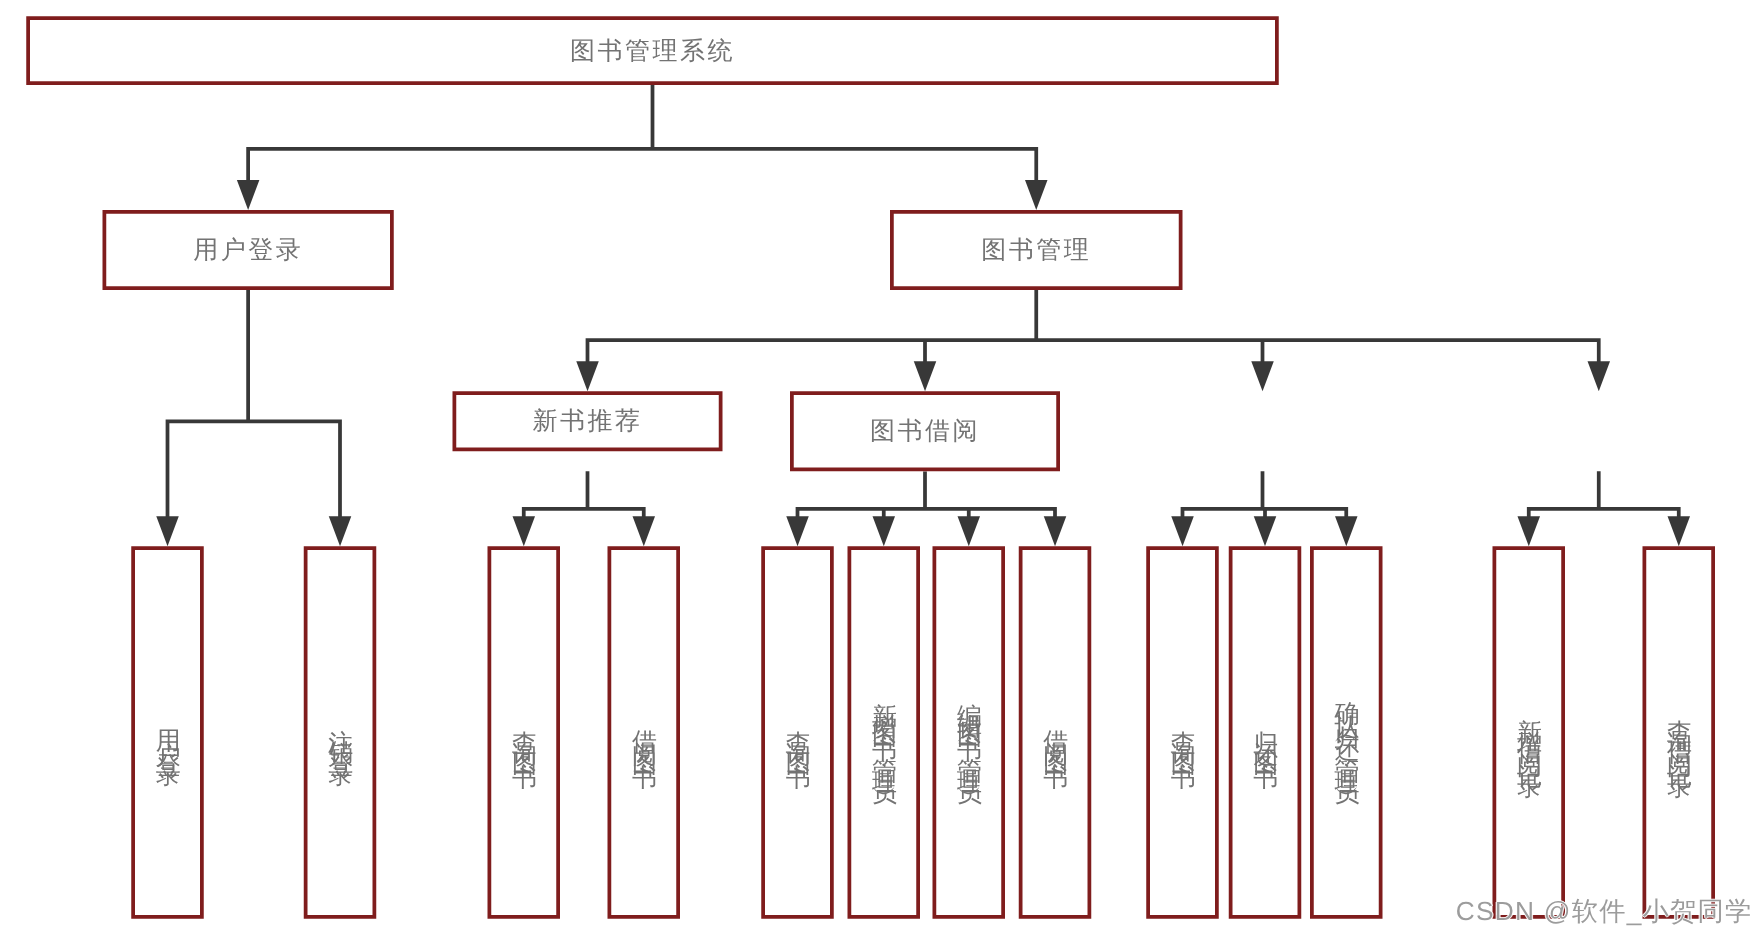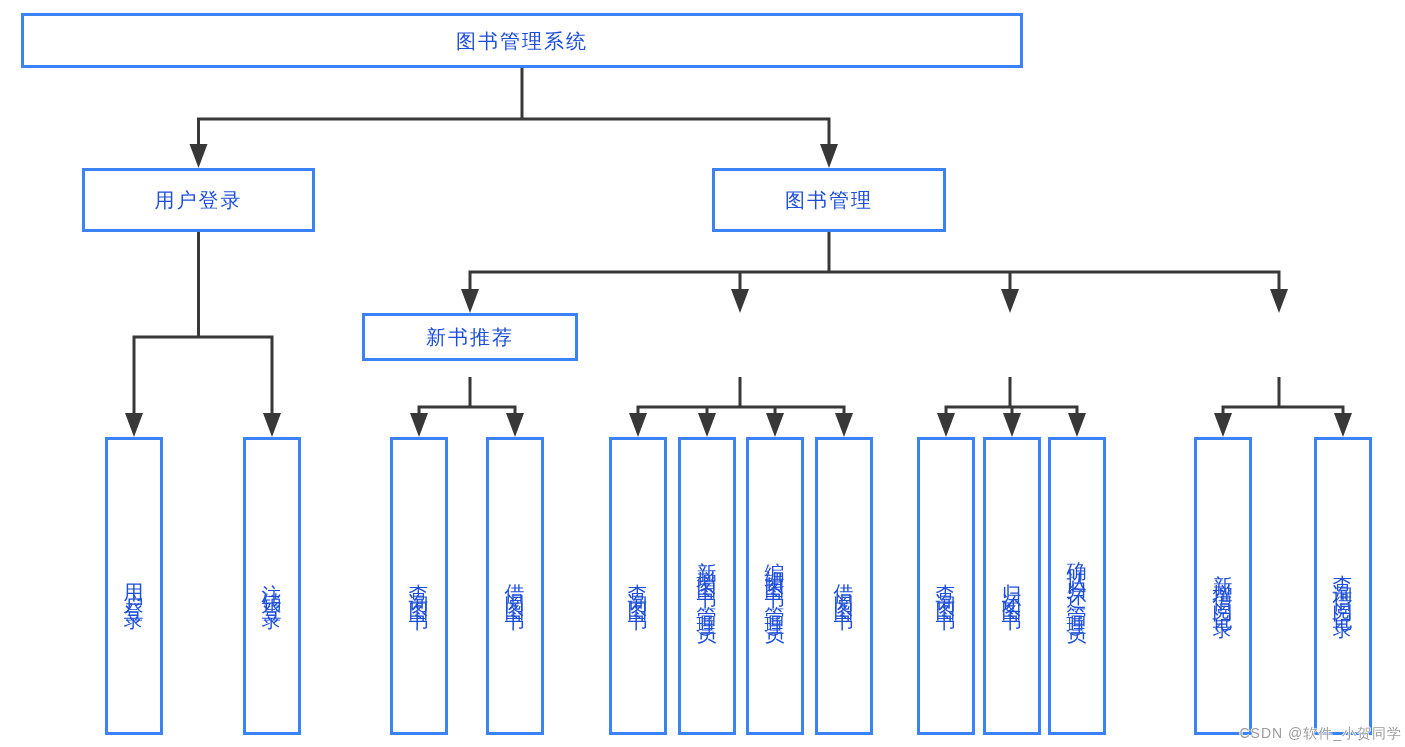--- a/index.html
+++ b/index.html
@@ -7,32 +7,32 @@
   body {
     font-family: "Liberation Sans", "DejaVu Sans", sans-serif;
     width: 1405px; height: 747px; overflow: hidden;
   }
   .canvas {
     position: relative; width: 1405px; height: 747px; background: #ffffff;
   }
   svg.wires { position: absolute; left: 0; top: 0; z-index: 1; }
   .node {
     position: absolute; z-index: 2;
-    background: #ffffff; border: 3px solid #3b82f6;
+    background: #ffffff; border: 3px solid #7f1d1d;
     display: flex; align-items: center; justify-content: center;
-    color: #1d4ed8; font-size: 20px; letter-spacing: 2px;
+    color: #737373; font-size: 20px; letter-spacing: 2px;
     line-height: 1.2; text-align: left;
   }
   .node.v {
     writing-mode: vertical-rl; text-orientation: mixed;
     letter-spacing: 9px; font-size: 20px; padding: 6px 0;
   }
   .watermark {
     position: absolute; right: 3px; bottom: 4px; z-index: 5;
-    color: #9c9c9c; font-size: 14px; letter-spacing: 1px;
+    color: #9c9c9c; font-size: 21px; letter-spacing: 1px;
     text-shadow: 0 1px 0 rgba(255,255,255,.85), 0 -1px 0 rgba(255,255,255,.85),
                  1px 0 0 rgba(255,255,255,.85), -1px 0 0 rgba(255,255,255,.85);
     white-space: nowrap;
   }
 </style>
 </head>
 <body>
 
 <div class="canvas">
 
@@ -76,20 +76,23 @@
   <div class="node" style="left:82px; top:168px; width:233px; height:64px">
     <span>用户登录</span>
   </div>
   <div class="node" style="left:712px; top:168px; width:234px; height:64px">
     <span>图书管理</span>
   </div>
 
   <div class="node" style="left:362px; top:313px; width:216px; height:48px">
     <span>新书推荐</span>
   </div>
+  <div class="node" style="left:632px; top:313px; width:216px; height:64px">
+    <span>图书借阅</span>
+  </div>
 
   <div class="node v" style="left:105px; top:437px; width:58px; height:298px">
     <span>用户登录</span>
   </div>
   <div class="node v" style="left:243px; top:437px; width:58px; height:298px">
     <span>注销登录</span>
   </div>
 
   <div class="node v" style="left:390px; top:437px; width:58px; height:298px">
     <span>查询图书</span>

